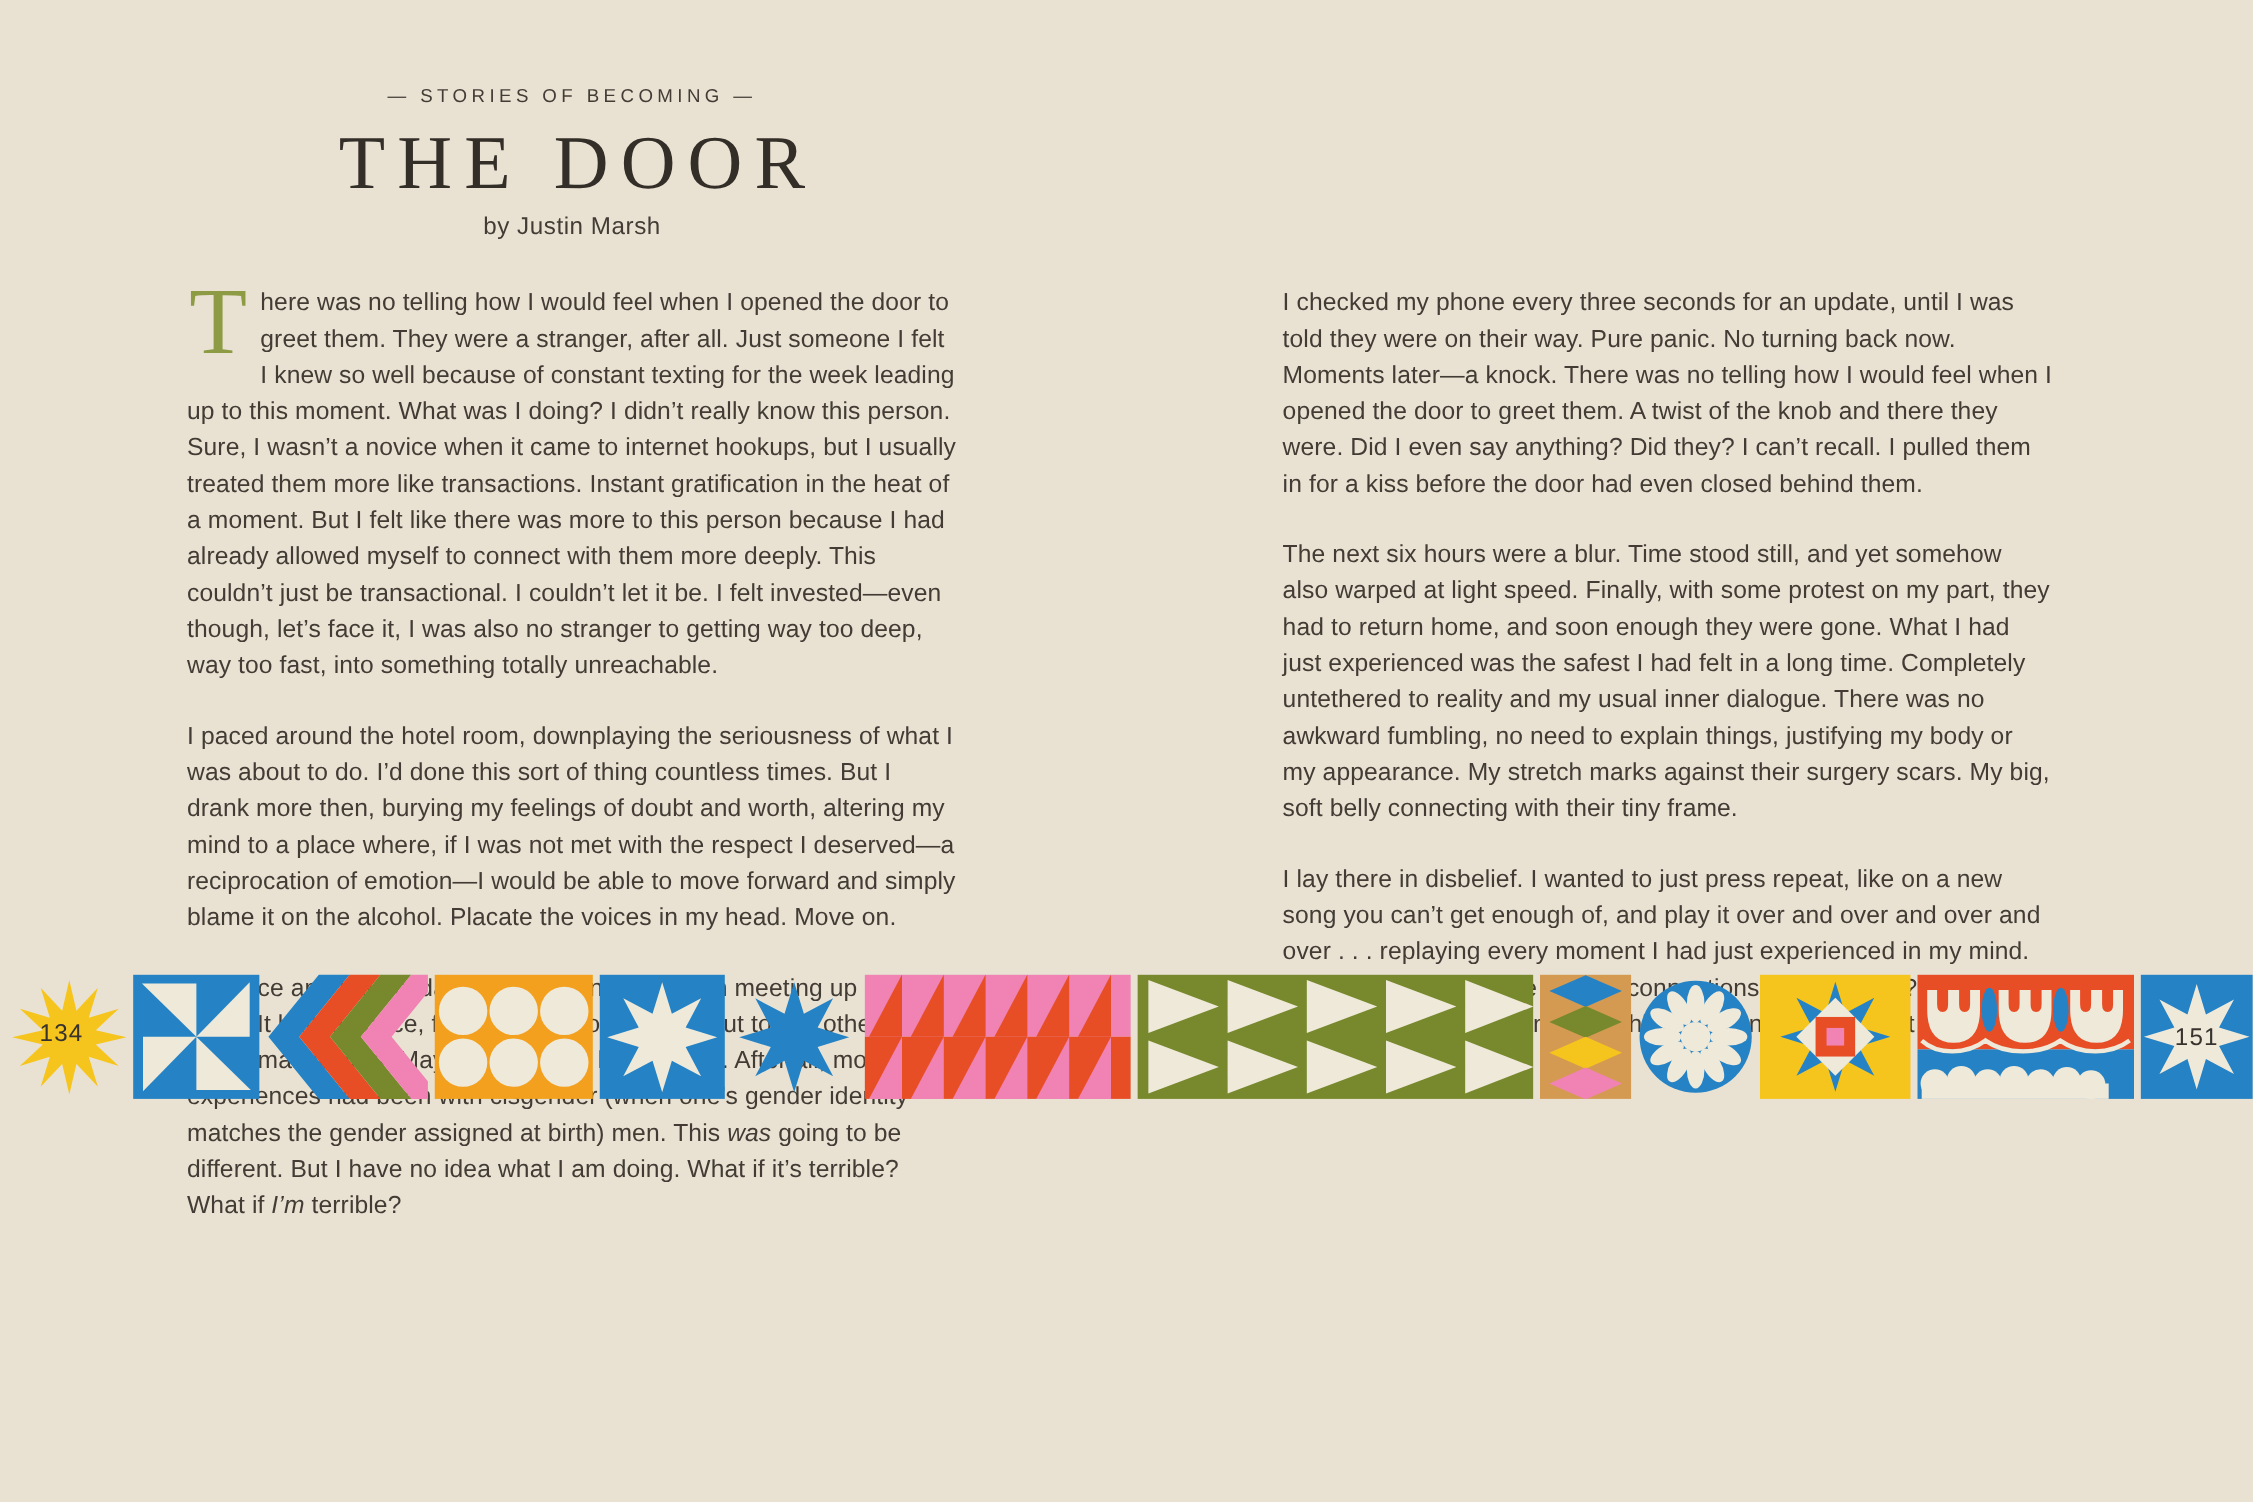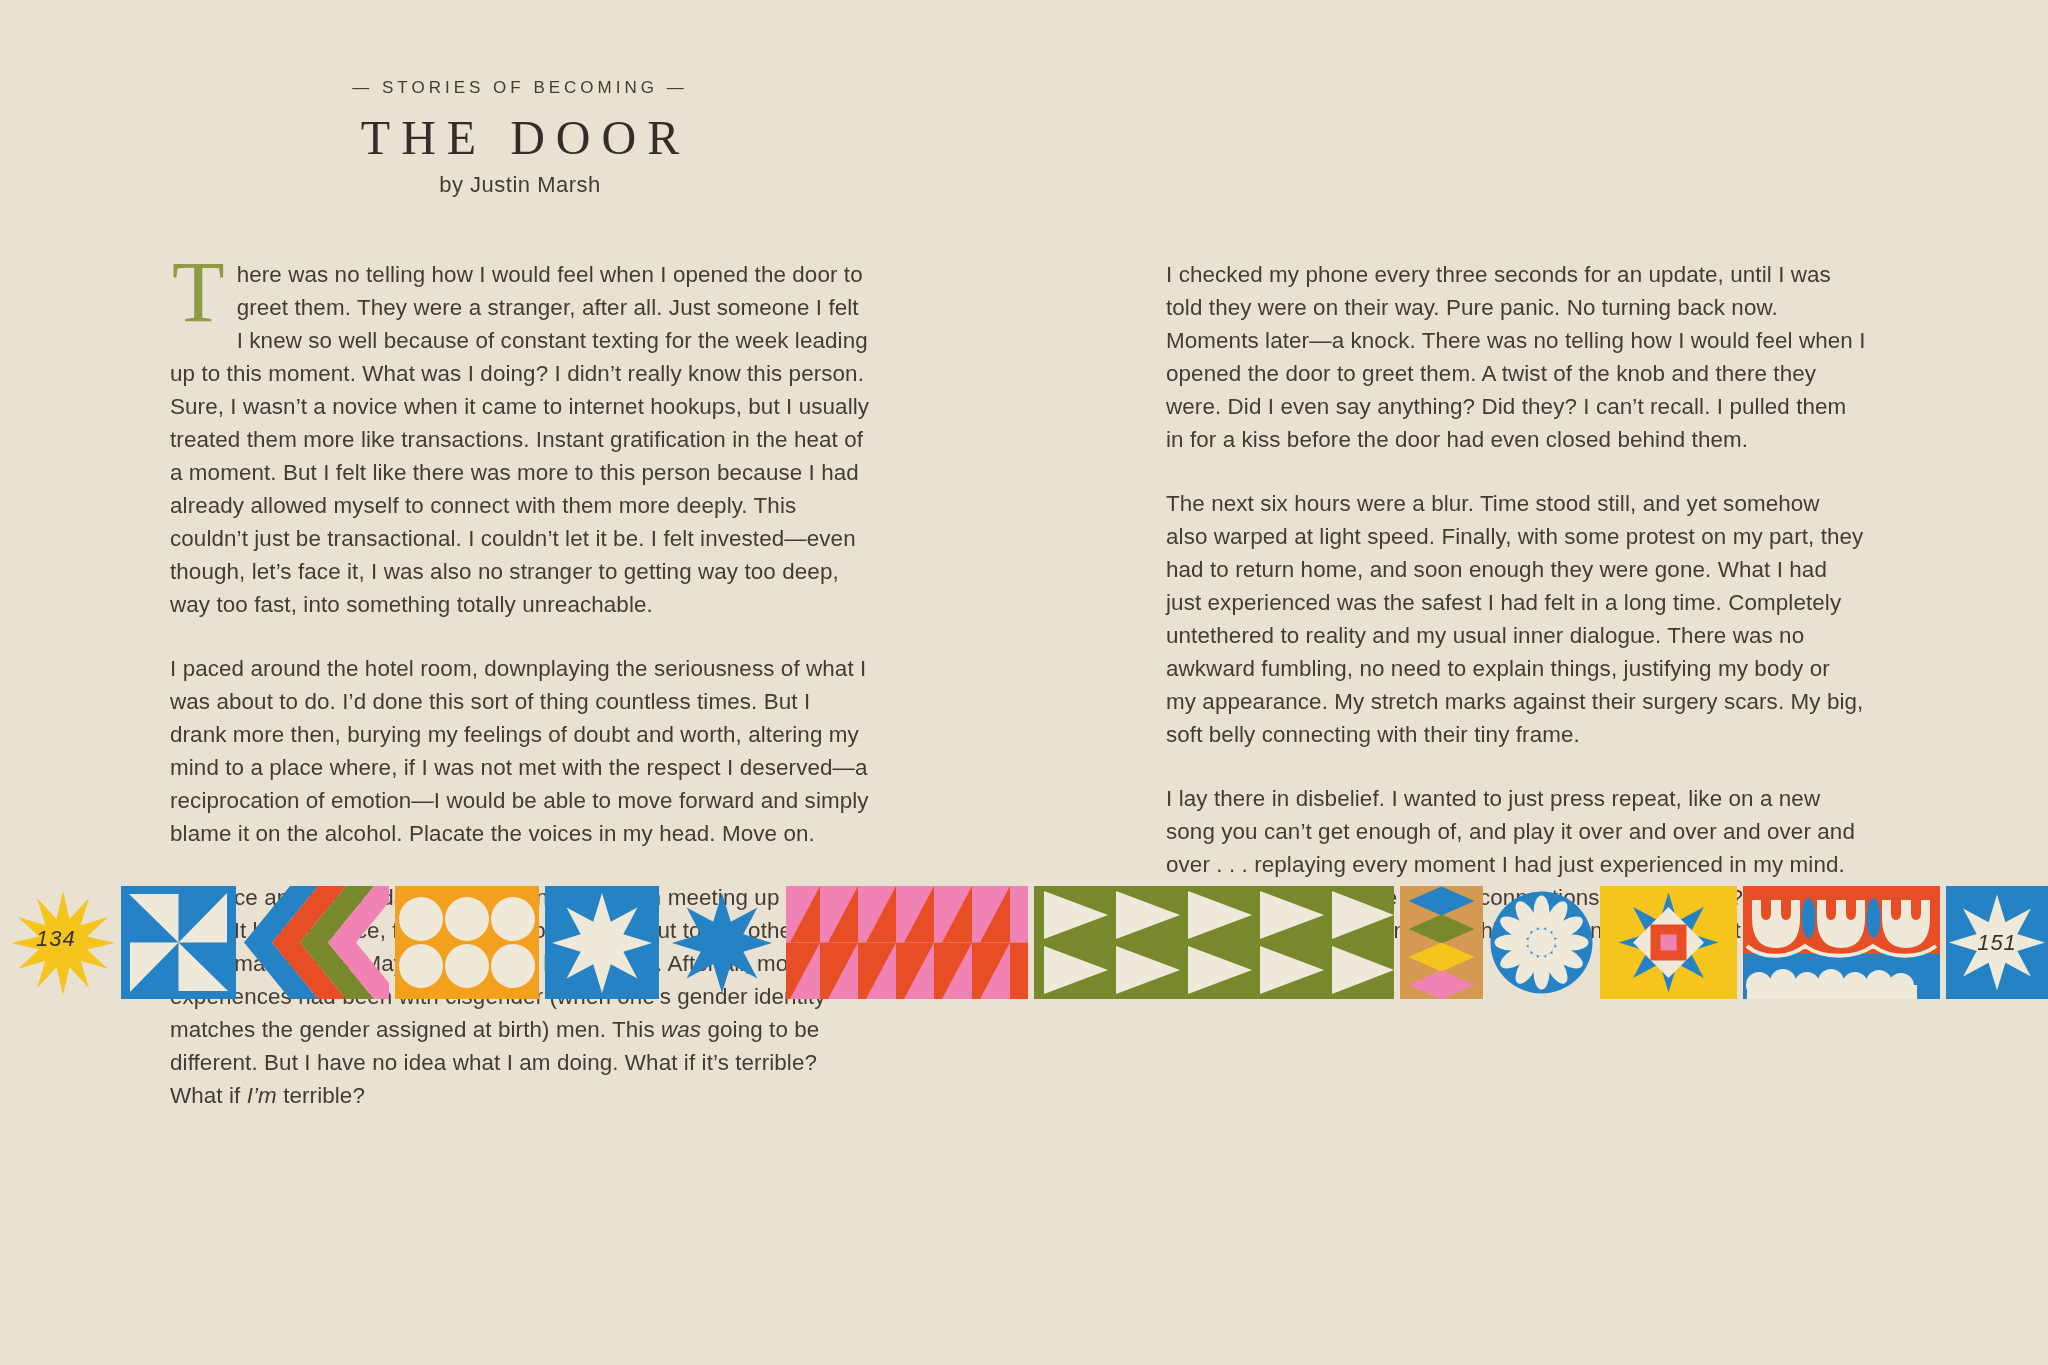--- a/index.html
+++ b/index.html
@@ -4,36 +4,36 @@
 <style>
   html,body{margin:0;padding:0;}
   body{width:2048px;height:1365px;overflow:hidden;background:var(--background,#e9e2d3);
        font-family:"Liberation Sans",sans-serif;}
   .spread{position:relative;width:2048px;height:999px;background:var(--background);}
 
   
   .header{position:absolute;left:170px;top:78px;width:700px;text-align:center;color:var(--text);}
   .kicker{font-size:17px;letter-spacing:4px;font-weight:400;color:var(--text);}
   .title{margin-top:16px;font-family:"Liberation Serif",serif;font-weight:400;
-         font-size:48px;line-height:1;letter-spacing:11px;padding-left:11px;color:var(--title);}
+         font-size:69px;line-height:1;letter-spacing:11px;padding-left:11px;color:var(--title);}
   .byline{margin-top:10px;font-size:22px;letter-spacing:0.5px;color:var(--text);}
 
   
   .col{position:absolute;top:258px;width:700px;font-size:22.4px;line-height:33px;
        color:var(--text);letter-spacing:0.1px;}
   .col-left{left:170px;}
   .col-right{left:1166px;}
   .para{margin:0 0 31px 0;}
   .para i{}
   .dropcap{float:left;font-family:"Liberation Serif",serif;color:var(--drop_cap);
            font-size:86px;line-height:62px;height:64px;margin:3px 12px 0 2px;}
 
   
   .band{position:absolute;left:0;bottom:0;width:2048px;height:113px;display:flex;
-        gap:6px;padding-left:10px;box-sizing:border-box;align-items:stretch;font-style:italic;}
+        gap:6px;padding-left:10px;box-sizing:border-box;align-items:stretch;}
   .band .block{position:relative;flex:none;height:113px;}
   .band svg{display:block;width:100%;height:100%;}
   .page-num{position:absolute;font-size:22px;color:#38332e;letter-spacing:1px;}
   .page-num-left{left:26px;top:40px;}
   .page-num-right{left:50%;top:50%;transform:translate(-50%,-50%);}
 </style>
 </head>
 <body>
 
 <div class="spread">

